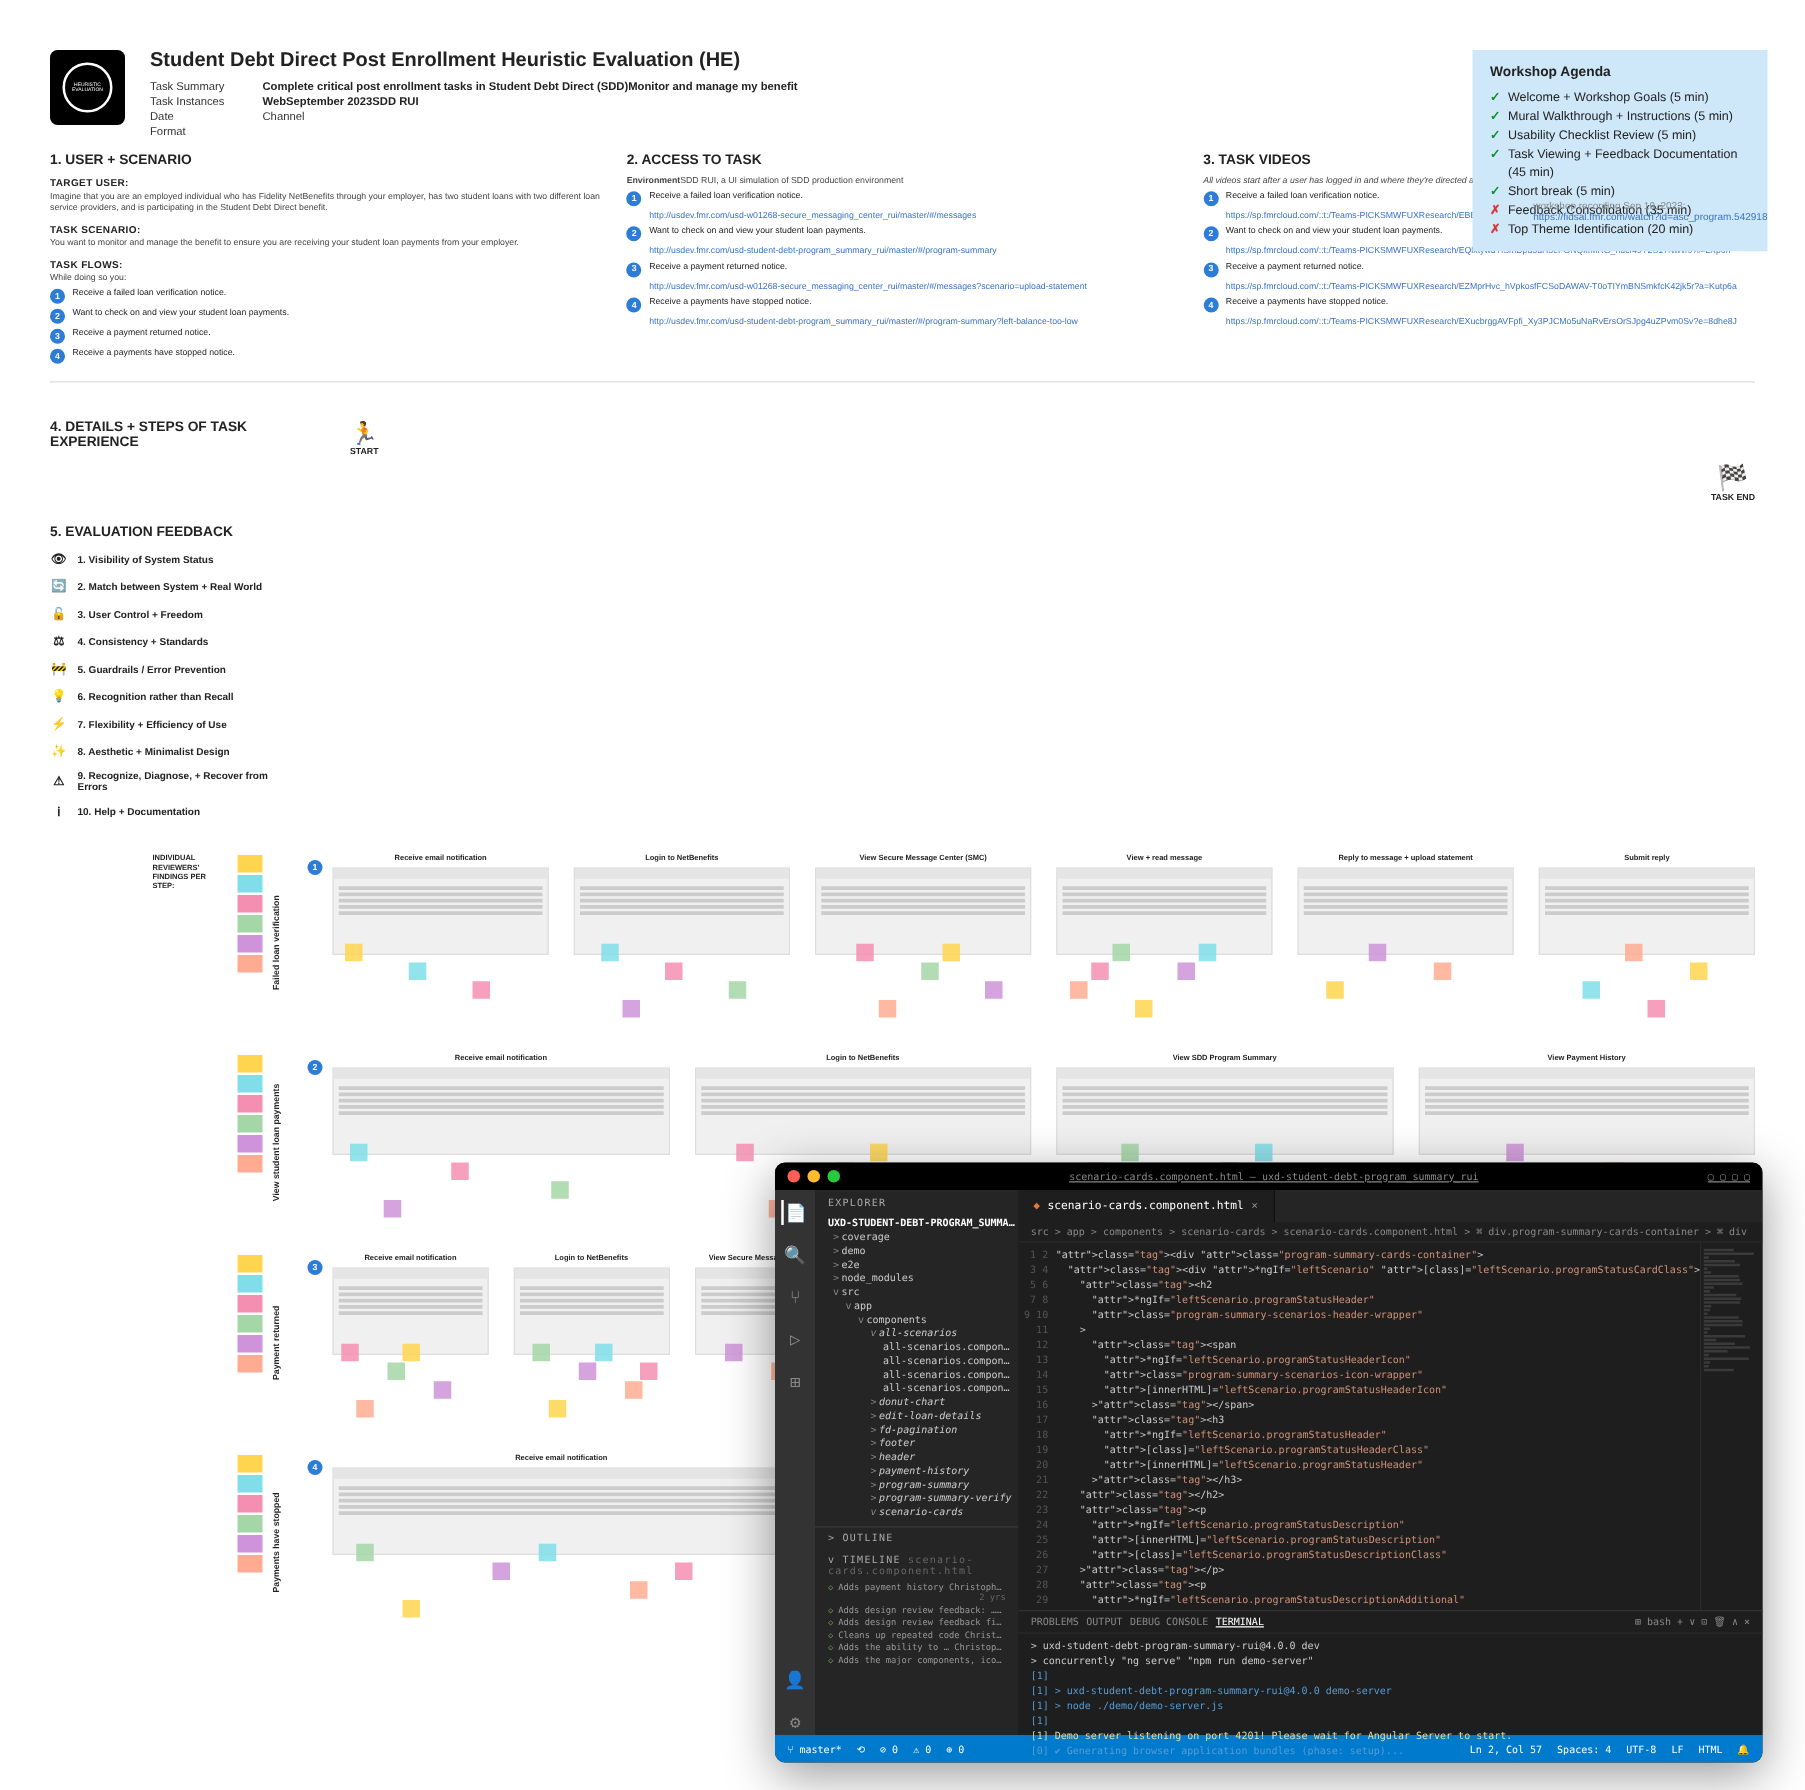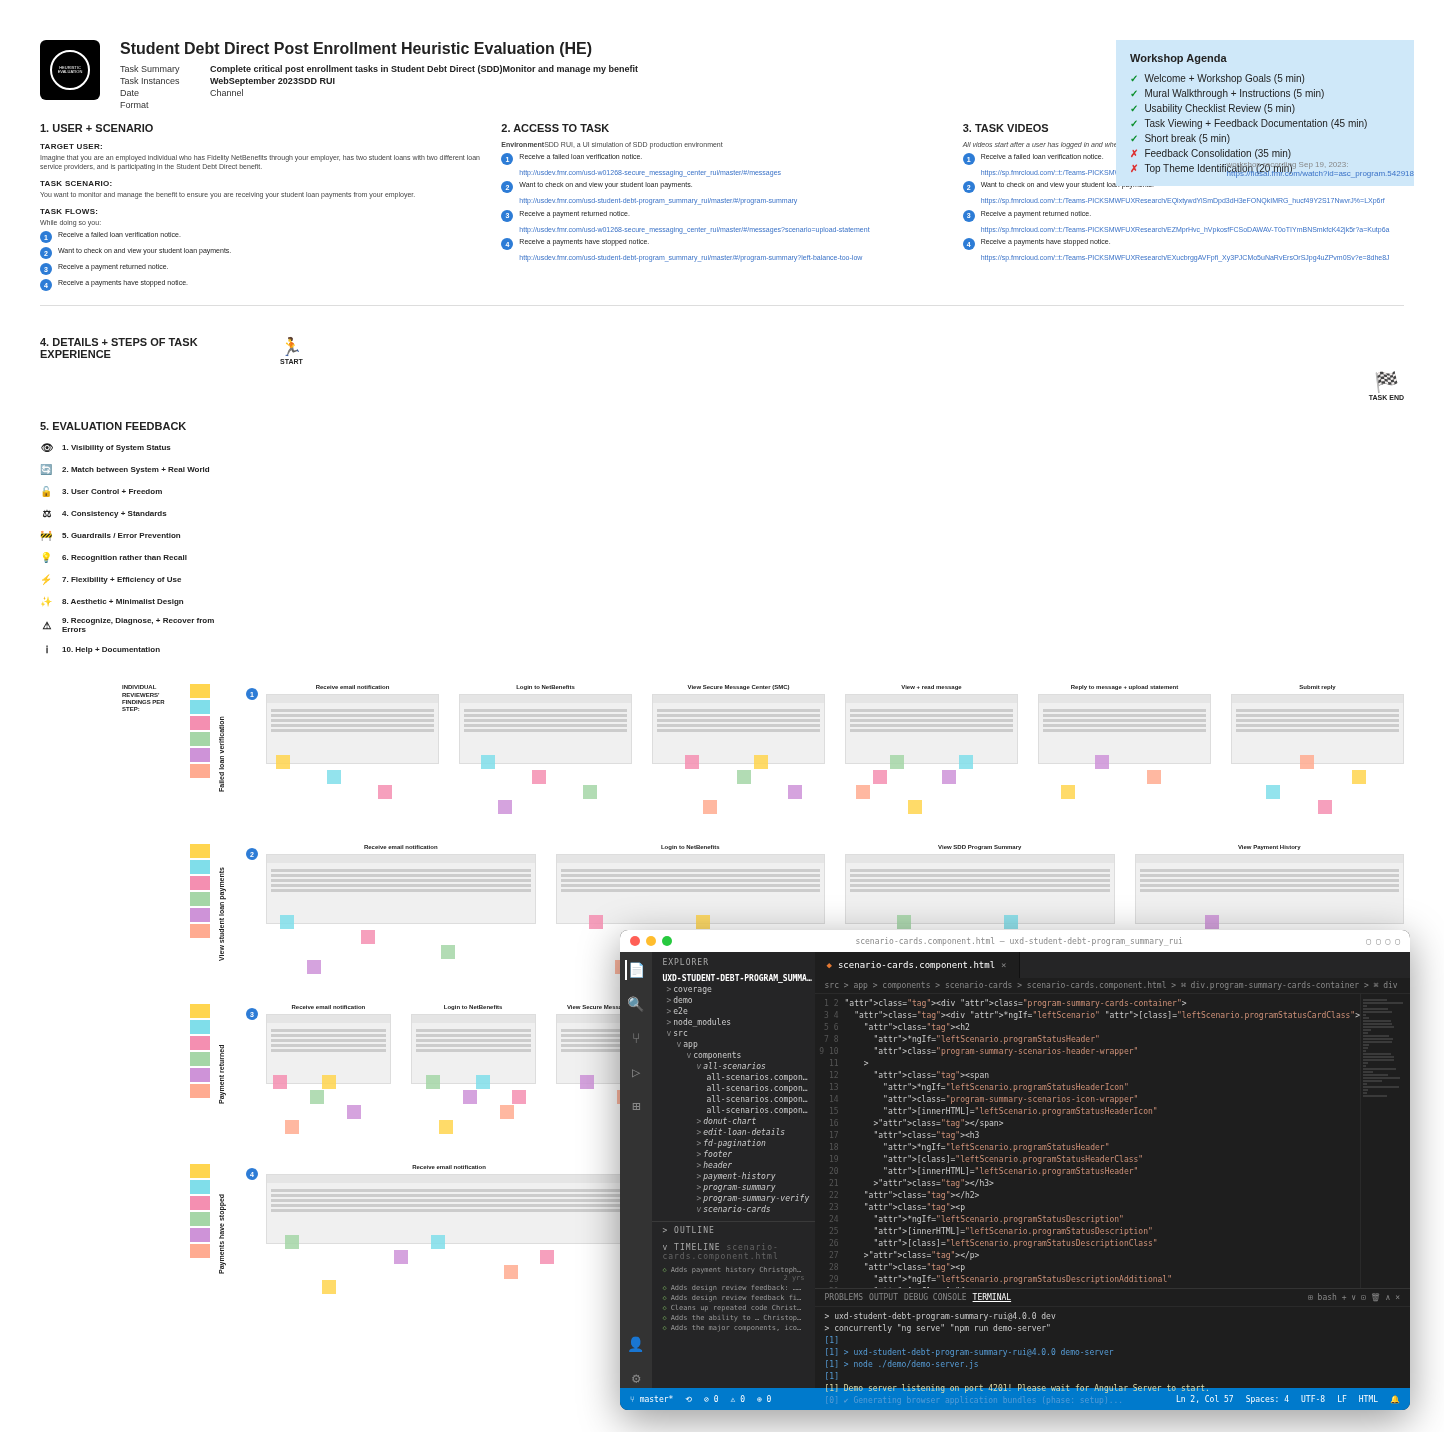--- a/index.html
+++ b/index.html
@@ -4,21 +4,21 @@
 <style>
 * { margin: 0; padding: 0; box-sizing: border-box; }
 body { font-family: -apple-system, BlinkMacSystemFont, "Segoe UI", Arial, sans-serif; background: #fff; width: 1444px; height: 1432px; position: relative; font-size: 9px; color: #222; }
 .header { display: flex; padding: 40px 40px 10px 40px; gap: 20px; }
 .logo { width: 60px; height: 60px; background: #000; border-radius: 6px; display: flex; align-items: center; justify-content: center; flex-direction: column; color: #fff; font-size: 5px; text-align: center; }
 .logo-circle { width: 40px; height: 40px; border: 2px solid #fff; border-radius: 50%; display: flex; align-items: center; justify-content: center; font-size: 4px; line-height: 1.1; }
 .title-block h1 { font-size: 16px; font-weight: 600; margin-bottom: 6px; }
 .meta-row { font-size: 9px; margin: 2px 0; }
 .meta-label { display: inline-block; width: 90px; color: #333; }
 .meta-val { font-weight: 600; }
-.agenda { position: absolute; right: 30px; top: 40px; width: 298px; background: #cfe8f9; padding: 10px 14px; font-size: 10px; line-height: 1.5; }
+.agenda { position: absolute; right: 30px; top: 40px; width: 236px; background: #cfe8f9; padding: 10px 14px; font-size: 10px; line-height: 1.5; }
 .agenda h3 { font-size: 11px; font-weight: 700; margin-bottom: 4px; }
 .agenda-item { display: flex; gap: 6px; }
 .check { color: #0a8f2b; font-weight: bold; }
 .xmark { color: #d33; font-weight: bold; }
 .recording { position: absolute; right: 30px; top: 160px; font-size: 8px; color: #888; }
 .recording a { color: #3a72c7; text-decoration: none; display: block; }
 .columns { display: flex; padding: 0 40px; gap: 20px; }
 .col { flex: 1; }
 .col h2 { font-size: 11px; font-weight: 700; margin-bottom: 6px; }
 .col h4 { font-size: 8px; font-weight: 700; margin-top: 8px; margin-bottom: 2px; text-transform: uppercase; letter-spacing: 0.3px; }
@@ -44,21 +44,21 @@
 .heuristic-item { display: flex; gap: 8px; margin: 8px 0; font-size: 8px; font-weight: 600; align-items: center; }
 .h-icon { width: 14px; height: 14px; display: flex; align-items: center; justify-content: center; font-size: 10px; }
 .color-strip { display: flex; flex-direction: column; gap: 2px; width: 20px; flex-shrink: 0; }
 .color-strip div { height: 14px; }
 .task-end { position: absolute; right: 40px; top: 370px; text-align: center; font-size: 7px; font-weight: 700; }
 .task-end .icon { font-size: 20px; }
 hr.sep { margin: 10px 40px; border: none; border-top: 1px solid #ddd; }
 
 
 .vscode { position: absolute; left: 620px; top: 930px; width: 790px; height: 480px; background: #1e1e1e; border-radius: 8px; color: #ccc; font-family: Menlo, Consolas, monospace; font-size: 9px; overflow: hidden; box-shadow: 0 10px 40px rgba(0,0,0,0.4); }
-.vsc-titlebar { height: 22px; background: #ffffff; display: flex; align-items: center; padding: 0 10px; gap: 6px; font-size: 8px; color: #888; }
+.vsc-titlebar { height: 22px; background: #000000; display: flex; align-items: center; padding: 0 10px; gap: 6px; font-size: 8px; color: #888; text-decoration: underline; }
 .traffic { display: flex; gap: 6px; }
 .traffic span { width: 10px; height: 10px; border-radius: 50%; }
 .tr-r { background: #ff5f56; } .tr-y { background: #ffbd2e; } .tr-g { background: #27c93f; }
 .vsc-titlebar-center { flex: 1; text-align: center; font-size: 8px; }
 .vsc-body { display: flex; height: calc(100% - 44px); }
 .vsc-activity { width: 40px; background: #333333; display: flex; flex-direction: column; align-items: center; padding-top: 8px; gap: 14px; }
 .vsc-activity .ab { width: 20px; height: 20px; color: #888; display: flex; align-items: center; justify-content: center; font-size: 14px; cursor: pointer; }
 .vsc-activity .ab.active { color: #fff; border-left: 2px solid #fff; margin-left: -2px; padding-left: 2px; }
 .vsc-sidebar { width: 200px; background: #252526; overflow: hidden; font-size: 8px; }
 .vsc-sidebar-header { padding: 6px 10px; font-size: 8px; letter-spacing: 1px; color: #aaa; }

